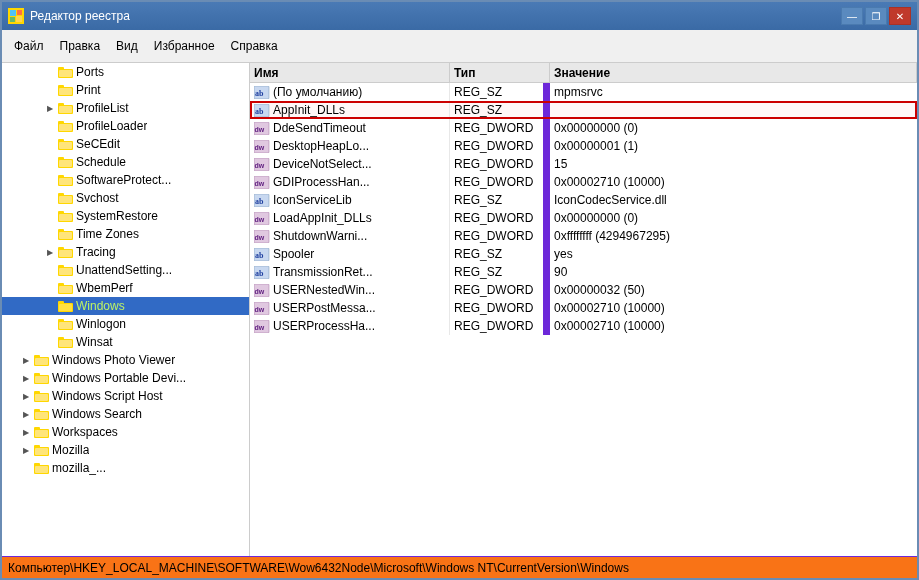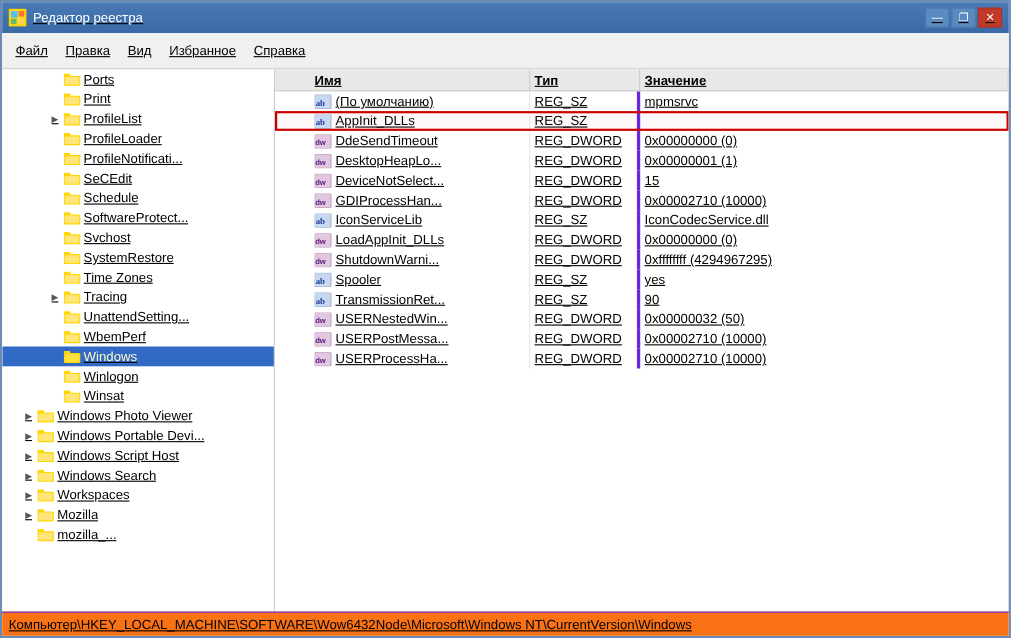--- a/index.html
+++ b/index.html
@@ -13,21 +13,20 @@
     }
 
     
     .window {
       width: 919px;
       height: 580px;
       border: 2px solid #6a8cb4;
       background: #fff;
       display: flex;
       flex-direction: column;
-      text-decoration: underline;
     }
 
     .title-bar {
       background: linear-gradient(to bottom, #4a7ab5 0%, #3a6aa5 100%);
       height: 28px;
       display: flex;
       align-items: center;
       justify-content: space-between;
       padding: 0 6px;
       color: white;
@@ -118,21 +117,21 @@
       display: flex;
       align-items: center;
       height: 18px;
       cursor: pointer;
       padding-right: 4px;
       white-space: nowrap;
     }
 
     .tree-item.selected {
       background: #316ac5;
-      color: #fef9c3;
+      color: #bef264;
     }
 
     .tree-expand {
       width: 16px;
       height: 16px;
       display: flex;
       align-items: center;
       justify-content: center;
       font-size: 9px;
       color: #555;
@@ -185,21 +184,21 @@
       font-weight: bold;
       padding: 0 4px;
       border-right: 1px solid #ccc;
       height: 100%;
       display: flex;
       align-items: center;
       cursor: pointer;
       user-select: none;
     }
 
-    .col-name { width: 200px; flex-shrink: 0; margin-left: 32px; }
+    .col-name { width: 200px; flex-shrink: 0; }
     .col-type { width: 100px; flex-shrink: 0; }
     .col-value { flex: 1; }
 
     .reg-table-body {
       flex: 1;
       overflow-y: auto;
       overflow-x: hidden;
     }
 
     .reg-table-body::-webkit-scrollbar { width: 14px; }
@@ -227,21 +226,21 @@
       font-size: 12px;
       overflow: hidden;
       text-overflow: ellipsis;
       white-space: nowrap;
       height: 100%;
       display: flex;
       align-items: center;
     }
 
     .reg-cell.col-name { width: 200px; flex-shrink: 0; border-right: 1px solid #e8e8e8; }
-    .reg-cell.col-type { width: 100px; flex-shrink: 0; border-right: 3px solid #6d28d9; }
+    .reg-cell.col-type { width: 100px; flex-shrink: 0; border-right: 7px solid #6d28d9; }
     .reg-cell.col-value { flex: 1; }
 
     .reg-icon {
       width: 16px;
       height: 14px;
       margin-right: 3px;
       flex-shrink: 0;
       font-size: 10px;
       display: flex;
       align-items: center;
@@ -331,29 +330,20 @@
     </svg></span>
           <span class="tree-label">ProfileLoader</span>
         </div>
         <div class="tree-item indent2">
           <span class="tree-expand" style="font-size: 8px; color: rgb(85, 85, 85);"></span>
           <span class="folder-icon"><svg viewBox="0 0 16 14" xmlns="http://www.w3.org/2000/svg">
       <rect x="0" y="4" width="15" height="9" rx="1" fill="#ffd700"></rect>
       <rect x="0" y="2" width="6" height="4" rx="1" fill="#ffd700"></rect>
       <rect x="1" y="5" width="13" height="7" rx="1" fill="#ffe57a"></rect>
     </svg></span>
-          <span class="tree-label">ProfileNotificati...</span>
-        </div>
-        <div class="tree-item indent2">
-          <span class="tree-expand" style="font-size: 8px; color: rgb(85, 85, 85);"></span>
-          <span class="folder-icon"><svg viewBox="0 0 16 14" xmlns="http://www.w3.org/2000/svg">
-      <rect x="0" y="4" width="15" height="9" rx="1" fill="#ffd700"></rect>
-      <rect x="0" y="2" width="6" height="4" rx="1" fill="#ffd700"></rect>
-      <rect x="1" y="5" width="13" height="7" rx="1" fill="#ffe57a"></rect>
-    </svg></span>
           <span class="tree-label">SeCEdit</span>
         </div>
         <div class="tree-item indent2">
           <span class="tree-expand" style="font-size: 8px; color: rgb(85, 85, 85);"></span>
           <span class="folder-icon"><svg viewBox="0 0 16 14" xmlns="http://www.w3.org/2000/svg">
       <rect x="0" y="4" width="15" height="9" rx="1" fill="#ffd700"></rect>
       <rect x="0" y="2" width="6" height="4" rx="1" fill="#ffd700"></rect>
       <rect x="1" y="5" width="13" height="7" rx="1" fill="#ffe57a"></rect>
     </svg></span>
           <span class="tree-label">Schedule</span>

